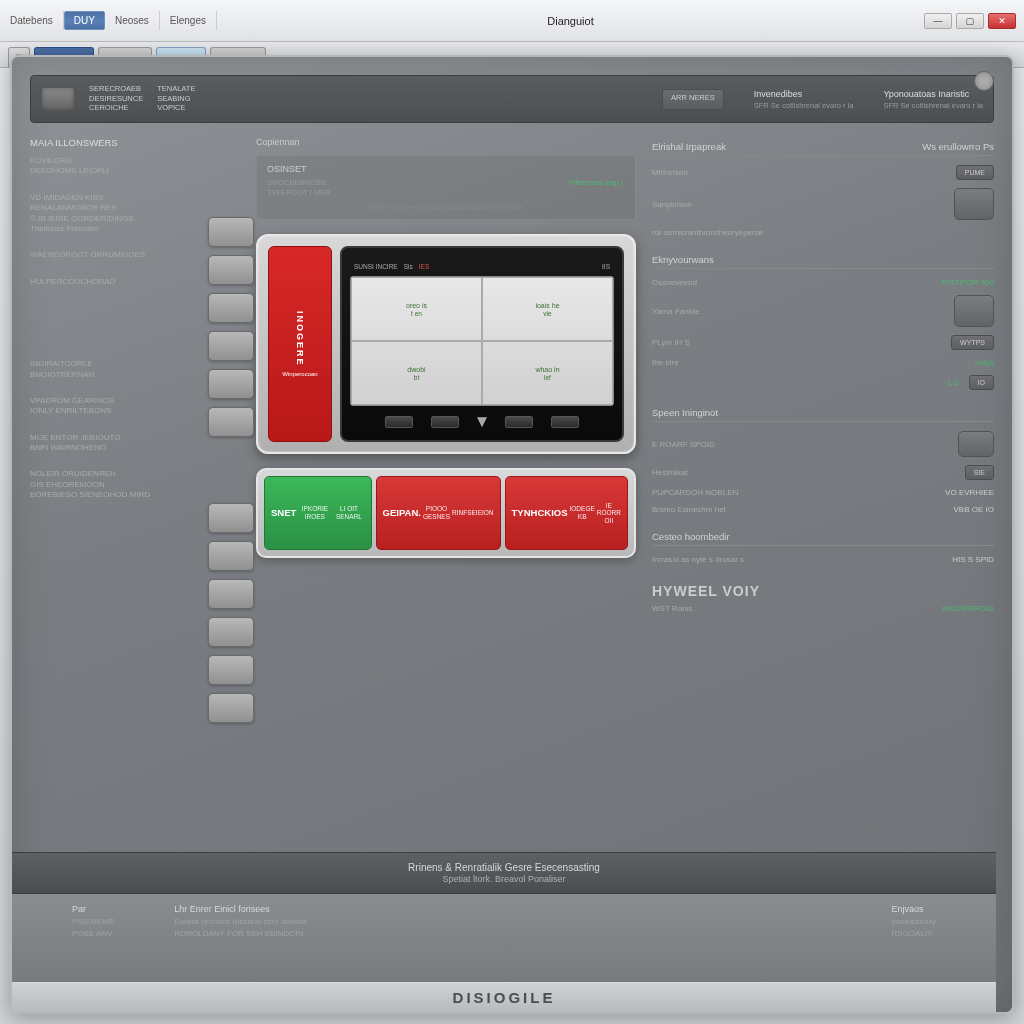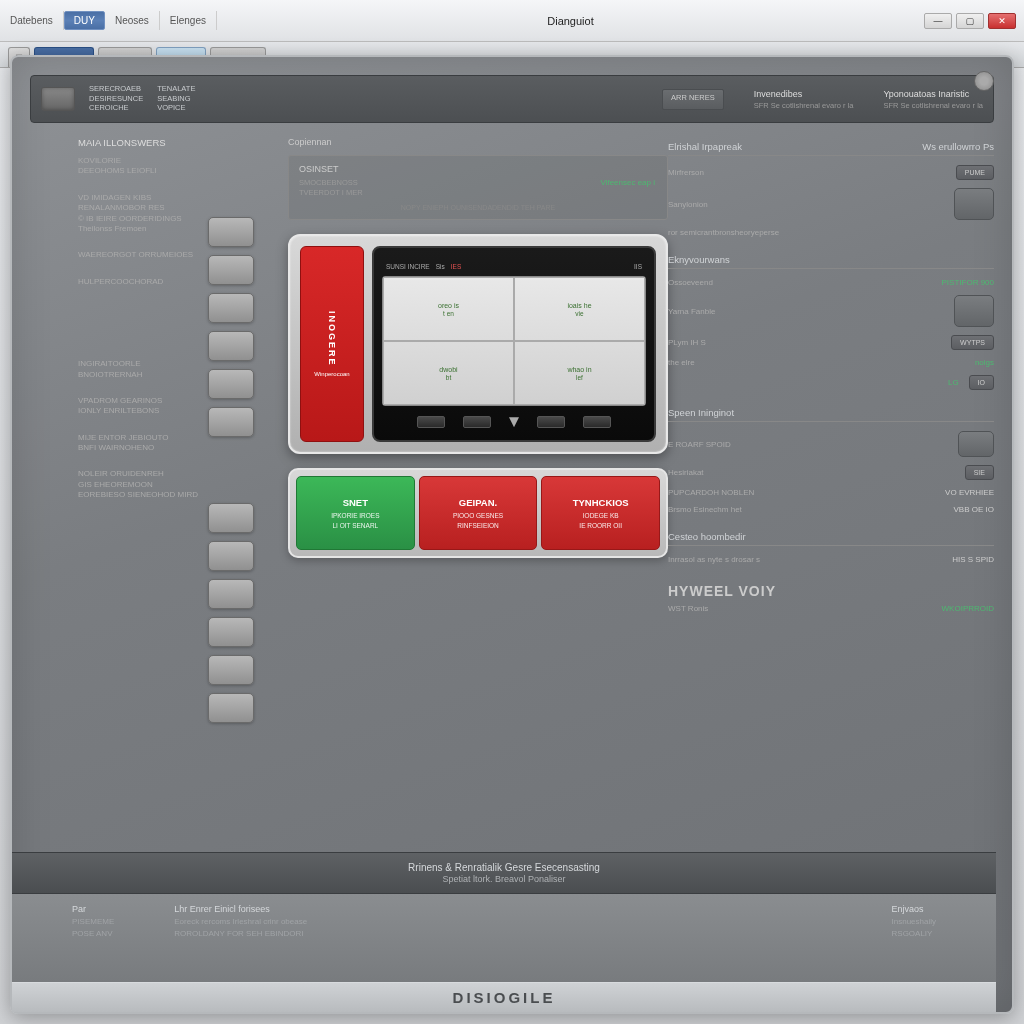--- a/index.html
+++ b/index.html
@@ -32,21 +32,21 @@
 .header-strip { height: 48px; background: linear-gradient(180deg, #5a5d60 0%, #4c4f52 100%); border: 1px solid #3a3d40; border-radius: 4px; display: flex; align-items: center; padding: 0 10px; gap: 14px; margin-bottom: 14px; }
 .hs-icon { width: 34px; height: 24px; background: linear-gradient(180deg,#888,#666); border: 1px solid #555; border-radius: 3px; box-shadow: inset 0 0 4px rgba(0,0,0,0.3); }
 .hs-block { display: flex; flex-direction: column; gap: 1px; font-size: 7.5px; color: #c8cbce; line-height: 1.15; }
 .hs-right { margin-left: auto; display: flex; gap: 30px; font-size: 8px; }
 .hs-col { display: flex; flex-direction: column; gap: 2px; }
 .hs-col .title { color: #ddd; font-size: 9px; }
 .hs-col .sub { color: #999; font-size: 7.5px; }
 .hs-pill { padding: 3px 8px; background: linear-gradient(180deg,#6a6d70,#5a5d60); border: 1px solid #4a4d50; border-radius: 2px; font-size: 7.5px; color: #ccc; }
 
 
-.main-grid { display: grid; grid-template-columns: 210px 380px 1fr; gap: 0; height: 590px; margin-left: 48px; }
+.main-grid { display: grid; grid-template-columns: 210px 380px 1fr; gap: 16px; height: 590px; }
 
 
 .left-col { display: flex; flex-direction: column; font-size: 8px; color: #c5c8cb; gap: 6px; }
 .left-head { font-size: 9.5px; color: #ddd; margin-bottom: 2px; }
 .left-item { font-size: 8px; color: #aaa; line-height: 1.3; }
 .left-group { margin-bottom: 10px; }
 .left-thumbs { position: absolute; left: 196px; top: 160px; width: 50px; display: flex; flex-direction: column; gap: 8px; }
 .thumb { width: 46px; height: 30px; background: linear-gradient(180deg,#b8b8b8,#909090); border: 1px solid #6a6a6a; border-radius: 5px; box-shadow: 0 1px 3px rgba(0,0,0,0.25); }
 
 
@@ -66,21 +66,21 @@
 .dev-top span:nth-child(3) { color: #e05050; }
 .dev-screen { flex: 1; background: linear-gradient(180deg,#e8e8e8,#d0d0d0); border: 1px solid #888; border-radius: 3px; display: grid; grid-template-columns: 1fr 1fr; grid-template-rows: 1fr 1fr; }
 .dev-cell { border: 1px solid #aaa; display: flex; flex-direction: column; align-items: center; justify-content: center; font-size: 6.5px; color: #3a7030; gap: 1px; }
 .dev-cell span:first-child { font-size: 7px; }
 .dev-btns { height: 26px; display: flex; align-items: center; justify-content: center; gap: 18px; padding-top: 6px; }
 .dev-btn { width: 28px; height: 12px; background: linear-gradient(180deg,#4a4a4a,#2a2a2a); border: 1px solid #555; border-radius: 2px; }
 .dev-tri { width: 10px; height: 10px; background: #aaa; clip-path: polygon(50% 100%, 0 0, 100% 0); }
 
 
 .action-row { display: flex; background: linear-gradient(180deg,#d8d8d8,#b8b8b8); border: 2px solid #e5e5e5; border-radius: 10px; padding: 6px; gap: 4px; box-shadow: 0 3px 8px rgba(0,0,0,0.25); height: 90px; }
-.act-btn { flex: 1; border-radius: 5px; display: flex; flex-direction: column; align-items: center; justify-content: center; font-size: 8px; color: #fff; gap: 2px; padding: 6px; text-align: center; }
+.act-btn { flex: 1; border-radius: 5px; display: flex; align-items: center; font-size: 8px; color: #fff; gap: 2px; padding: 6px; text-align: center; }
 .act-btn .t { font-size: 9.5px; font-weight: bold; margin-bottom: 2px; }
 .act-btn .s { font-size: 6.5px; opacity: 0.9; line-height: 1.2; }
 .act-green { background: linear-gradient(180deg,#3cb858,#2a9045); border: 1px solid #207835; }
 .act-red { background: linear-gradient(180deg,#d83838,#b82020); border: 1px solid #981818; }
 
 
 .right-col { display: flex; flex-direction: column; font-size: 8px; color: #bbb; gap: 2px; }
 .r-section-head { font-size: 9.5px; color: #d0d3d6; border-bottom: 1px solid #888; padding: 4px 0 3px; margin-top: 8px; margin-bottom: 4px; display: flex; justify-content: space-between; }
 .r-row { display: flex; justify-content: space-between; align-items: center; padding: 3px 0; font-size: 8px; }
 .r-row .lbl { color: #aaa; }

